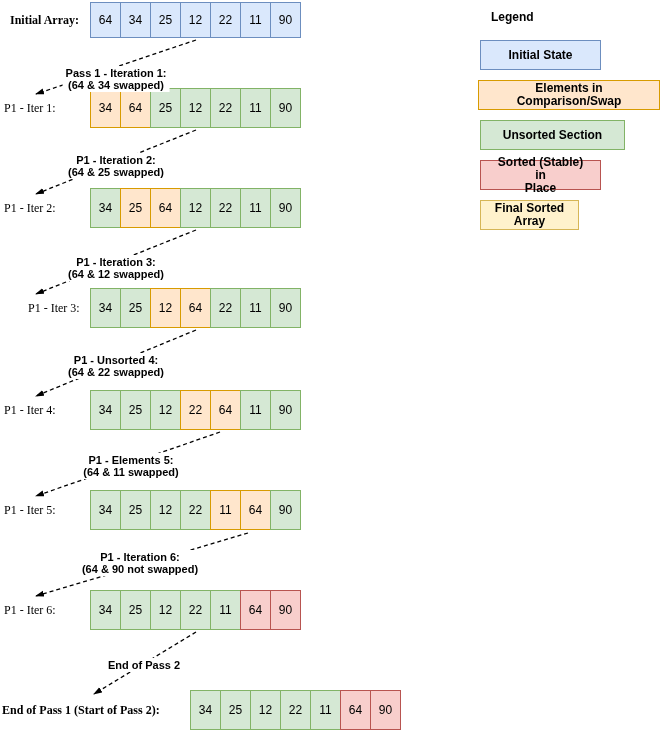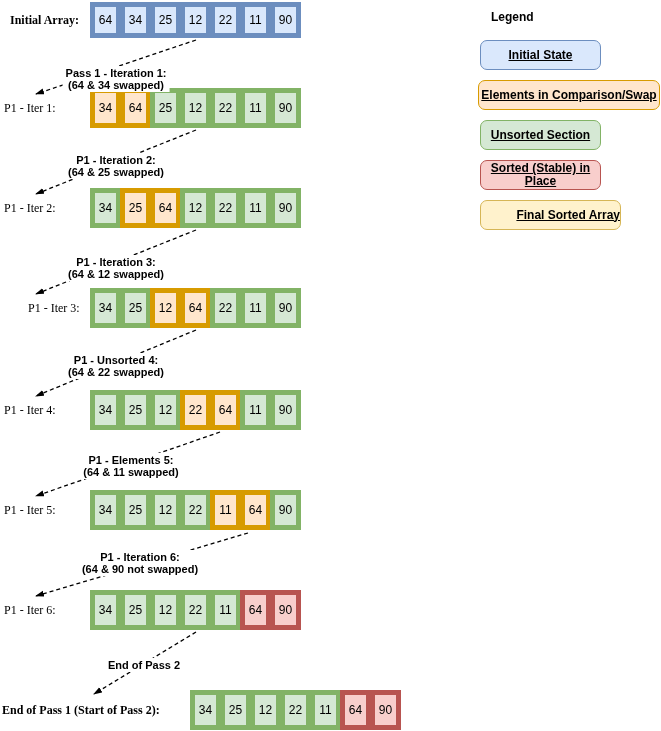--- a/index.html
+++ b/index.html
@@ -5,43 +5,42 @@
   html,body{margin:0;padding:0;background:#fff;}
   #canvas{
     position:relative;width:661px;height:731px;background:#ffffff;
     font-family:"Liberation Sans",sans-serif;color:#000;overflow:hidden;
   }
   svg.arrow-layer{position:absolute;left:0;top:0;width:661px;height:731px;pointer-events:none;}
   .array-row{position:absolute;display:flex;}
   .cell{
     box-sizing:border-box;width:31px;margin-left:-1px;
     display:flex;align-items:center;justify-content:center;
-    border:5px solid #0f766e;font-size:12px;
+    border:1px solid #0f766e;font-size:12px;
   }
   .cell:first-child{margin-left:0;}
   .row-label{
     position:absolute;font-size:12px;white-space:nowrap;
     transform:translateY(-50%);
     font-family:Liberation Serif, serif;
   }
   .row-label.bold{font-weight:bold;}
   .trans-label{
     position:absolute;transform:translate(-50%,-50%);
     text-align:center;font-size:11px;font-weight:bold;line-height:12px;
     background:#ffffff;padding:1px 3px;white-space:nowrap;
   }
   .legend-title{
     position:absolute;font-size:12px;font-weight:bold;white-space:nowrap;
   }
   .legend-item{
-    position:absolute;box-sizing:border-box;border-radius:7px;
+    position:absolute;box-sizing:border-box;border-radius:0;
     display:flex;align-items:center;justify-content:center;text-align:center;
     font-size:12px;font-weight:bold;line-height:13px;border:1px solid #000;
-    padding:0 0;
-    text-decoration:underline;
+    padding:0 12px;
   }
 </style>
 </head>
 <body>
 
 <div id="canvas">
   <svg class="arrow-layer" width="661" height="731" viewBox="0 0 661 731">
     <defs>
       <marker id="ah" markerWidth="10" markerHeight="8" refX="8" refY="3" orient="auto" markerUnits="userSpaceOnUse">
         <path d="M0,0 L9,3 L0,6 Z" fill="#000"></path>
@@ -171,23 +170,23 @@
     </div>
 
   <div class="legend-title" style="left:491px;top:10px">Legend</div>
   <div id="legend-holder">
       <div class="legend-item" style="left: 480px; top: 40px; width: 121px; height: 30px; background: rgb(218, 232, 252); border-color: rgb(108, 142, 191);">
         <span>Initial State</span>
       </div>
       <div class="legend-item" style="left: 478px; top: 80px; width: 182px; height: 30px; background: rgb(255, 230, 204); border-color: rgb(215, 155, 0);">
         <span>Elements in Comparison/Swap</span>
       </div>
-      <div class="legend-item" style="left: 480px; top: 120px; width: 121px; height: 30px; background: rgb(213, 232, 212); border-color: rgb(130, 179, 102);">
+      <div class="legend-item" style="left: 480px; top: 120px; width: 145px; height: 30px; background: rgb(213, 232, 212); border-color: rgb(130, 179, 102);">
         <span>Unsorted Section</span>
       </div>
       <div class="legend-item" style="left: 480px; top: 160px; width: 121px; height: 30px; background: rgb(248, 206, 204); border-color: rgb(184, 84, 80);">
         <span>Sorted (Stable) in<br>Place</span>
       </div>
-      <div class="legend-item" style="left: 480px; top: 200px; width: 141px; height: 30px; background: rgb(255, 242, 204); border-color: rgb(214, 182, 86); justify-content: flex-end;">
+      <div class="legend-item" style="left: 480px; top: 200px; width: 99px; height: 30px; background: rgb(255, 242, 204); border-color: rgb(214, 182, 86);">
         <span>Final Sorted Array</span>
       </div>
     </div>
 </div>
 
 </body></html>

